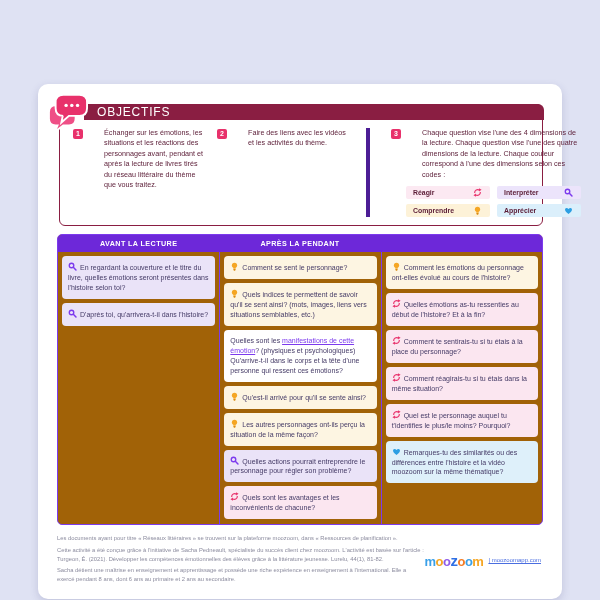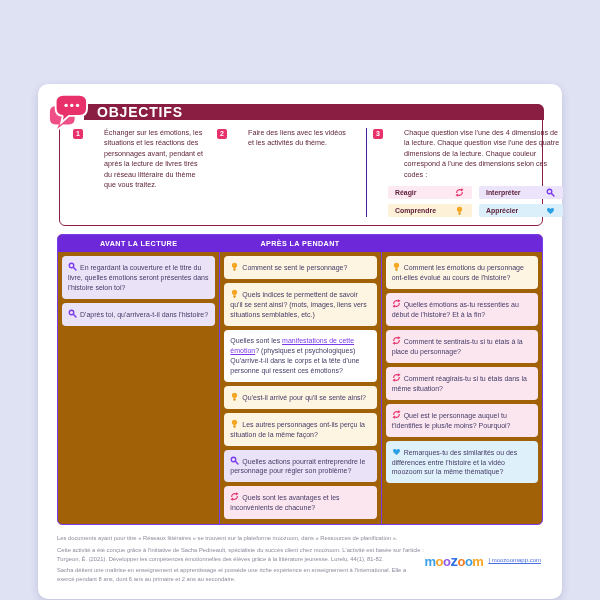--- a/index.html
+++ b/index.html
@@ -18,30 +18,30 @@
   
   .obj-box{
     position:relative;border:1.5px solid #8a1e42;border-radius:6px;
     padding:23px 10px 8px 13px;margin-left:2px;
   }
   .obj-band{
     position:absolute;top:-1.5px;left:24px;right:-1.5px;height:16px;
     background:#8a1e42;border-radius:3px 6px 0 0;
     display:flex;align-items:center;padding-left:13px;
   }
-  .obj-band span{color:#fff;font-size:14px;font-weight:bold;letter-spacing:.8px;}
+  .obj-band span{color:#fff;font-size:12px;font-weight:normal;letter-spacing:.8px;}
   .bubbles{position:absolute;left:-14px;top:-12px;width:44px;height:40px;}
   .obj-grid{display:grid;grid-template-columns:131px 136px 1fr;column-gap:13px;}
   .obj-item{display:flex;gap:21px;font-size:7.2px;line-height:1.45;color:#5a1b35;}
   .obj-item .num{
     flex:0 0 auto;width:10px;height:10px;margin-top:1px;border-radius:2px;
     background:#e8316b;color:#fff;font-size:7px;font-weight:bold;
     display:flex;align-items:center;justify-content:center;
   }
-  .obj-col3{border-left:1px solid #4c1d95;padding-left:6px;}
+  .obj-col3{border-left:4px solid #4c1d95;padding-left:21px;}
   .legend{margin-top:6px;margin-left:15px;display:grid;grid-template-columns:84px 84px;gap:5px 7px;}
   .pill{
     height:13px;border-radius:2px;display:flex;align-items:center;
     justify-content:space-between;padding:0 5px 0 7px;
     font-size:6.9px;font-weight:bold;color:#5a1b35;
   }
   .q-icon{display:inline-flex;vertical-align:-1px;margin-right:3px;}
   .q-icon svg{display:block;}
   
   .rtable{margin-top:8px;border:1.5px solid #7c3aed;border-radius:5px;overflow:hidden;background:#a16207;}

